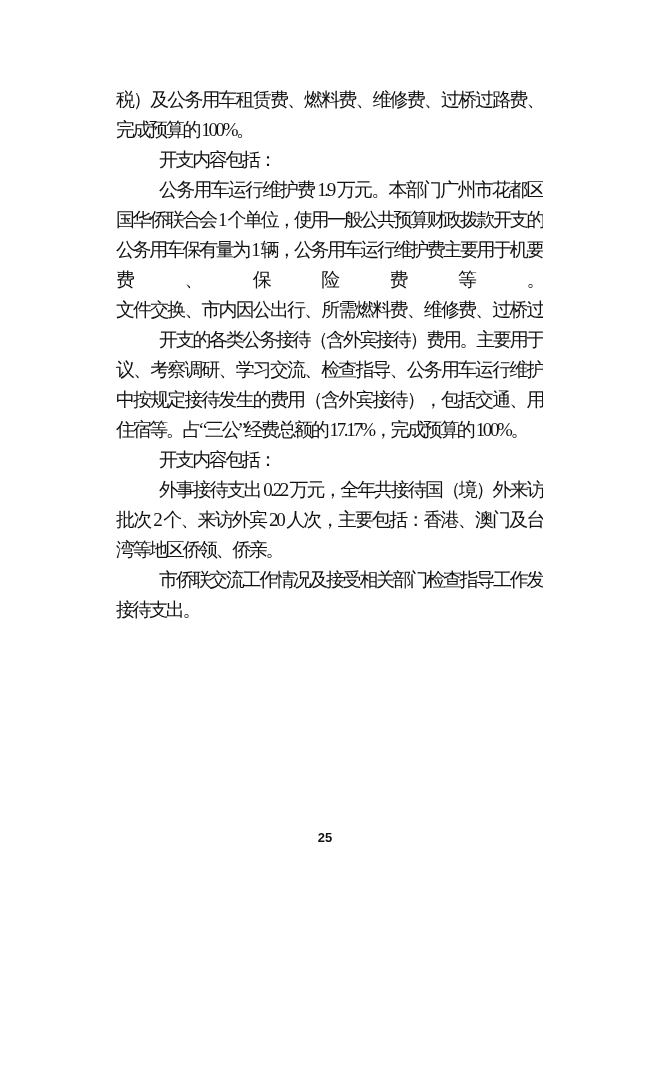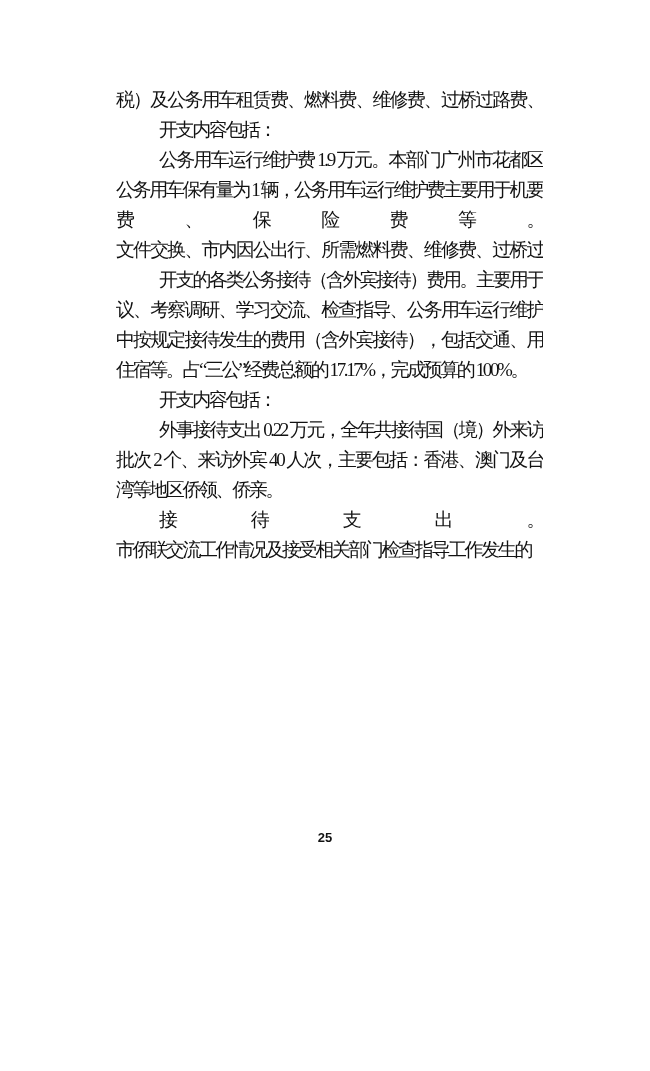--- a/index.html
+++ b/index.html
@@ -48,53 +48,55 @@
 </style>
 </head>
 <body>
 
 <div class="page">
 
   <div class="text-column">
 
     <div class="para">
       <div class="line">税）及公务用车租赁费、燃料费、维修费、过桥过路费、保</div>
+      <div class="line">完成预算的 100%。</div>
     </div>
 
     <div class="para indent">
       <div class="line">开支内容包括：</div>
     </div>
 
     <div class="para indent">
       <div class="line">公务用车运行维护费 1.9 万元。本部门广州市花都区归</div>
+      <div class="line">国华侨联合会 1 个单位，使用一般公共预算财政拨款开支的</div>
       <div class="line">公务用车保有量为 1 辆，公务用车运行维护费主要用于机要</div>
       <div class="line">费、保险费等。</div>
       <div class="line">文件交换、市内因公出行、所需燃料费、维修费、过桥过路</div>
     </div>
 
     <div class="para indent">
       <div class="line">开支的各类公务接待（含外宾接待）费用。主要用于召开会</div>
       <div class="line">议、考察调研、学习交流、检查指导、公务用车运行维护费</div>
       <div class="line">中按规定接待发生的费用（含外宾接待），包括交通、用餐、</div>
       <div class="line">住宿等。占“三公”经费总额的 17.17%，完成预算的 100%。</div>
     </div>
 
     <div class="para indent">
       <div class="line">开支内容包括：</div>
     </div>
 
     <div class="para indent">
       <div class="line">外事接待支出 0.22 万元，全年共接待国（境）外来访</div>
-      <div class="line">批次 2 个、来访外宾 40 人次，主要包括：香港、澳门及台</div>
+      <div class="line">批次 2 个、来访外宾 20 人次，主要包括：香港、澳门及台</div>
       <div class="line">湾等地区侨领、侨亲。</div>
     </div>
 
     <div class="para indent">
+      <div class="line">市侨联交流工作情况及接受相关部门检查指导工作发生的</div>
       <div class="line">接待支出。</div>
-      <div class="line">市侨联交流工作情况及接受相关部门检查指导工作发生的</div>
     </div>
 
   </div>
 
   <div class="footer">
     <span class="page-num">25</span>
   </div>
 
 </div>
 

